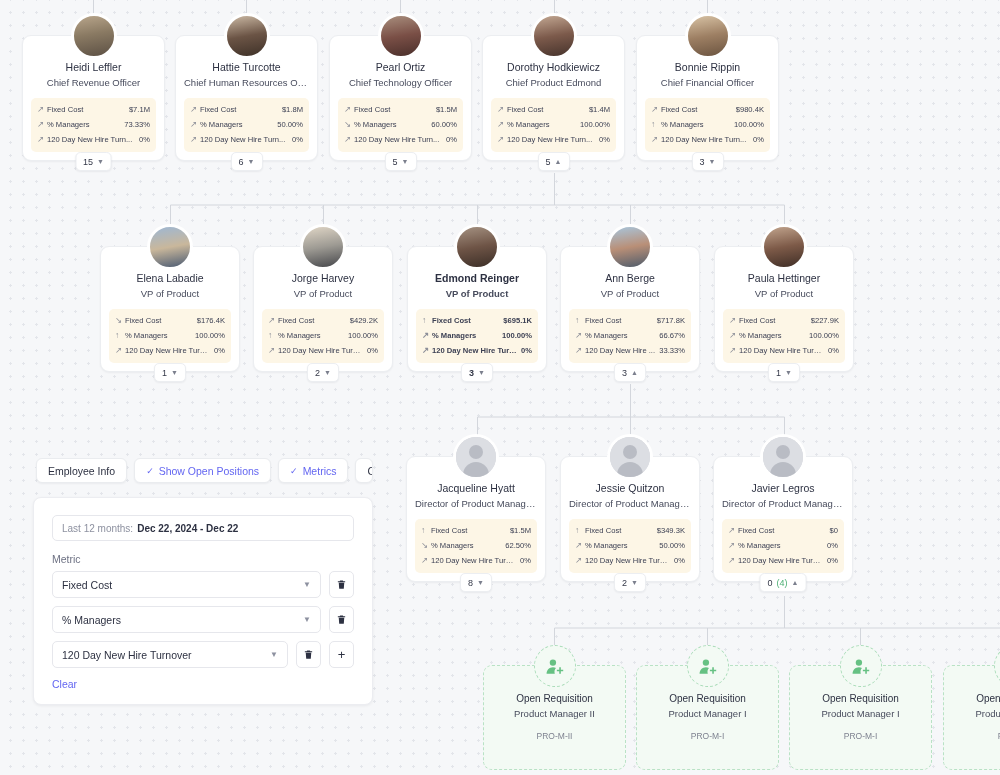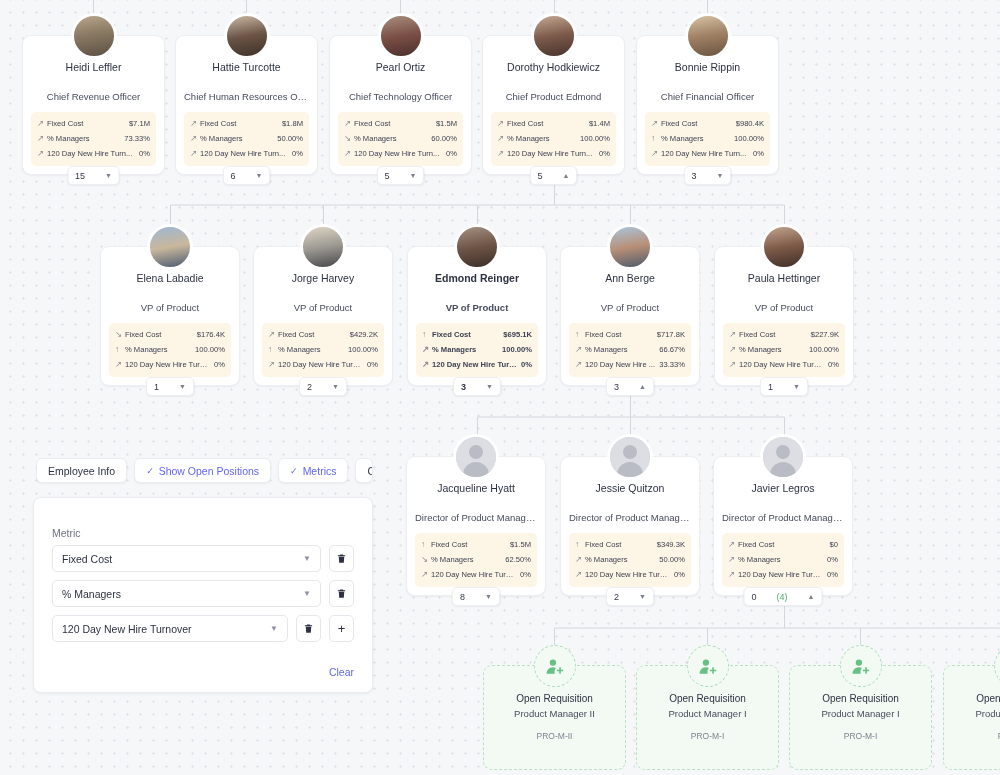--- a/index.html
+++ b/index.html
@@ -63,21 +63,21 @@
     font-size: 10.5px;
     color: #2d3142;
     line-height: 14px;
     white-space: nowrap; overflow: hidden; text-overflow: ellipsis;
   }
   .card-title {
     text-align: center;
     font-size: 9.5px;
     color: #474b5c;
     line-height: 14px;
-    margin-top: 16px;
+    margin-top: 2px;
     white-space: nowrap; overflow: hidden; text-overflow: ellipsis;
   }
   .metrics {
     margin-top: 8px;
     background: #fdf6e6;
     border-radius: 5px;
     padding: 4px 6px 5px;
   }
   .metric {
     display: flex; align-items: center;
@@ -105,21 +105,21 @@
     bottom: -11px; left: 50%;
     transform: translateX(-50%);
     min-width: 32px;
     height: 19px;
     padding: 0 7px;
     background: #fff;
     border: 1px solid #eceef1;
     border-radius: 5px;
     box-shadow: 0 1px 2px rgba(18,24,40,.06);
     display: flex; align-items: center; justify-content: center;
-    gap: 20px;
+    gap: 4px;
     font-size: 9px;
     color: #343848;
   }
   .count-pill .open { color: #4caf74; }
   .count-pill .chev { font-size: 7px; color: #7b7f8d; }
 
   
   .req {
     position: absolute;
     width: 143px;
@@ -225,24 +225,23 @@
   .plus-btn {
     flex: 0 0 auto;
     width: 25px; height: 27px;
     border: 1px solid #e6e7ec;
     border-radius: 5px;
     background: #fff;
     display: flex; align-items: center; justify-content: center;
     font-size: 13px; color: #2d3142;
   }
   .clear {
-    text-align: right;
     font-size: 10.5px;
     color: #6366f1;
-    margin-top: 24px;
+    margin-top: 10px;
   }
 </style>
 </head>
 <body>
 
 <div id="canvas">
 
   <svg id="wires">
     <g stroke="#d3d6dc" stroke-width="1" fill="none">
 
@@ -681,20 +680,24 @@
         </div>
         <div class="tab accent">
           <span class="chk">✓</span>
           <span>Metrics</span>
         </div>
         <div class="tab clipped">
           <span>Collapse</span>
         </div>
       </div>
     <div class="panel-body">
+      <div class="date-input">
+        <span class="pre">Last 12 months:</span>
+        <span class="val">Dec 22, 2024 - Dec 22</span>
+      </div>
       <div class="metric-label">Metric</div>
       <div id="metric-rows">
           <div class="metric-row">
             <div class="select">
               <span>Fixed Cost</span>
               <span class="chev">▼</span>
             </div>
             <div class="icon-btn">
               <svg width="11" height="11" viewBox="0 0 24 24" fill="#2d3142">
                 <path d="M9 3h6l1 2h4v2H4V5h4zM6 8h12l-1 13H7z"></path>

